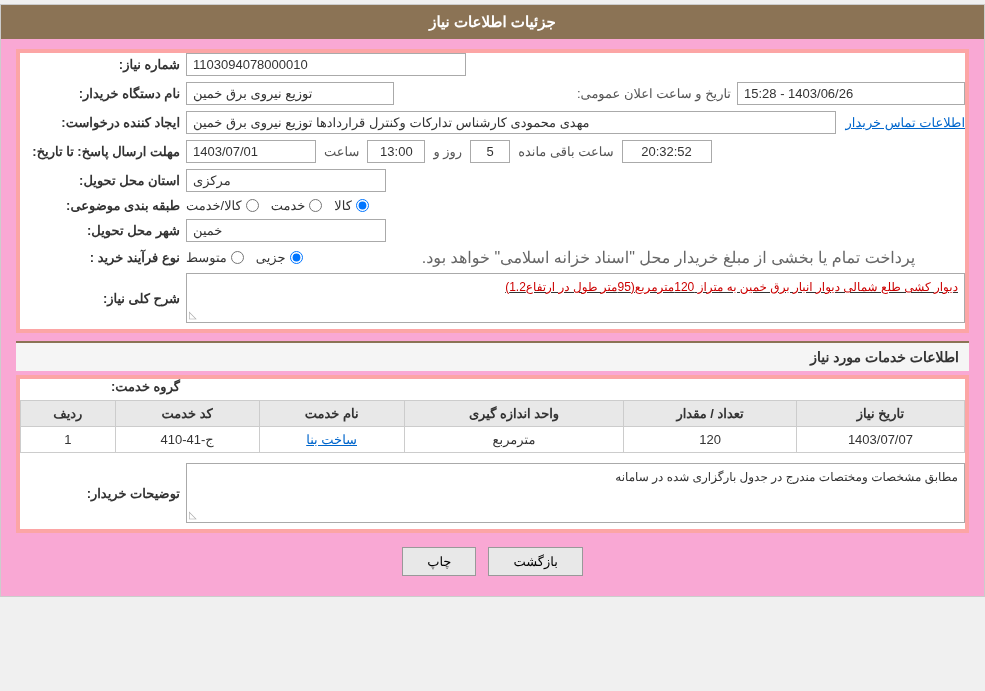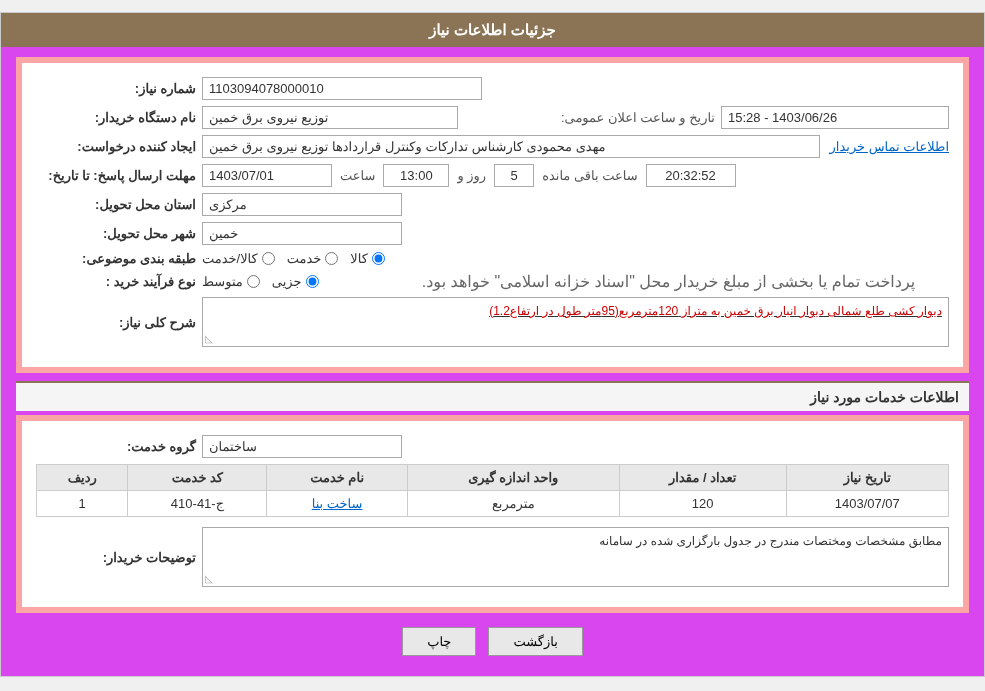--- a/index.html
+++ b/index.html
@@ -5,38 +5,38 @@
     * { box-sizing: border-box; margin: 0; padding: 0; }
     body {
       font-family: Tahoma, Arial, sans-serif;
       font-size: 13px;
       background: #f0f0f0;
       direction: rtl;
       color: #333;
     }
     .page-wrapper {
       max-width: 985px;
-      margin: 12px auto;
-      background: #d946ef;
+      margin: 4px auto;
+      background: #f9a8d4;
       border: 1px solid #ccc;
     }
     .header-bar {
       background: #8B7355;
       color: #fff;
       text-align: center;
       padding: 8px 10px;
       font-size: 15px;
       font-weight: bold;
     }
     .content {
       padding: 10px 15px;
     }
     .info-section {
-      border: 6px solid #fca5a5;
-      padding: 14px;
+      border: 4px solid #fca5a5;
+      padding: 0;
       margin-bottom: 8px;
       background: #fff;
     }
     .row {
       display: flex;
       align-items: center;
       margin-bottom: 6px;
       flex-direction: row-reverse;
       gap: 6px;
     }
@@ -179,21 +179,21 @@
       color: #666;
       font-size: 16px;
       flex: 1;
       text-align: center;
     }
     .group-row {
       display: flex;
       align-items: center;
       margin-bottom: 6px;
       flex-direction: row-reverse;
-      gap: 6px;
+      gap: 0;
     }
   </style>
 </head>
 <body>
 
 <div class="page-wrapper">
 
   <div class="header-bar">
     <span>جزئیات اطلاعات نیاز</span>
   </div>
@@ -202,75 +202,75 @@
     <div class="info-section watermark-overlay">
 
       <div class="row">
         <span class="row-label">شماره نیاز:</span>
         <div class="input-box" style="width:280px;">1103094078000010</div>
         <div style="flex:1;"></div>
       </div>
 
       <div class="row">
         <span class="row-label">نام دستگاه خریدار:</span>
-        <div class="input-box" style="width:256px;">توزیع نیروی برق خمین</div>
+        <div class="input-box" style="width:208px;">توزیع نیروی برق خمین</div>
         <div style="flex:1;"></div>
         <span class="small-label">تاریخ و ساعت اعلان عمومی:</span>
         <div class="input-box" style="width:228px;">1403/06/26 - 15:28</div>
       </div>
 
       <div class="row">
         <span class="row-label">ایجاد کننده درخواست:</span>
         <div style="display:flex; flex-direction:row-reverse; gap:10px; flex:1; align-items:center;">
           <div class="input-box" style="flex:1;">مهدی محمودی کارشناس تدارکات وکنترل قراردادها توزیع نیروی برق خمین</div>
           <span class="link-text">اطلاعات تماس خریدار</span>
         </div>
       </div>
 
       <div class="row">
         <span class="row-label">مهلت ارسال پاسخ: تا تاریخ:</span>
         <div class="inline-fields">
           <div class="input-box" style="width:130px;">1403/07/01</div>
           <span class="small-label">ساعت</span>
-          <div class="input-box" style="width:66px; text-align:center;">13:00</div>
+          <div class="input-box" style="width:58px; text-align:center;">13:00</div>
           <span class="small-label">روز و</span>
           <div class="input-box" style="width:40px; text-align:center;">5</div>
           <span class="small-label">ساعت باقی مانده</span>
           <div class="input-box" style="width:90px; text-align:center;">20:32:52</div>
         </div>
       </div>
 
       <div class="row">
         <span class="row-label">استان محل تحویل:</span>
         <div class="input-box" style="width:200px;">مرکزی</div>
         <div style="flex:1;"></div>
       </div>
 
       <div class="row">
+        <span class="row-label">طبقه بندی موضوعی:</span>
+        <div class="radio-group">
+          <div class="radio-item">
+            <span>کالا/خدمت</span>
+            <input type="radio" name="category" style="">
+          </div>
+          <div class="radio-item">
+            <span>خدمت</span>
+            <input type="radio" name="category" style="">
+          </div>
+          <div class="radio-item">
+            <span>کالا</span>
+            <input type="radio" name="category" checked="" style="">
+          </div>
+        </div>
+      </div>
+
+      <div class="row">
         <span class="row-label">شهر محل تحویل:</span>
         <div class="input-box" style="width:200px;">خمین</div>
         <div style="flex:1;"></div>
-      </div>
-
-      <div class="row">
-        <span class="row-label">طبقه بندی موضوعی:</span>
-        <div class="radio-group">
-          <div class="radio-item">
-            <span>کالا/خدمت</span>
-            <input type="radio" name="category" style="">
-          </div>
-          <div class="radio-item">
-            <span>خدمت</span>
-            <input type="radio" name="category" style="">
-          </div>
-          <div class="radio-item">
-            <span>کالا</span>
-            <input type="radio" name="category" checked="" style="">
-          </div>
-        </div>
       </div>
 
       <div class="purchase-type-row">
         <span class="row-label">نوع فرآیند خرید :</span>
         <div class="radio-group" style="min-width:180px;">
           <div class="radio-item">
             <span>متوسط</span>
             <input type="radio" name="purchase_type" style="">
           </div>
           <div class="radio-item">
@@ -291,21 +291,20 @@
         </div>
       </div>
     </div>
 
     <div class="section-title">اطلاعات خدمات مورد نیاز</div>
 
     <div class="info-section">
 
       <div class="group-row">
         <span class="row-label">گروه خدمت:</span>
-        <div class="input-box" style="width:200px;">ساختمان</div>
         <div style="flex:1;"></div>
       </div>
 
       <table class="services-table">
         <thead>
           <tr>
             <th>تاریخ نیاز</th>
             <th>تعداد / مقدار</th>
             <th>واحد اندازه گیری</th>
             <th>نام خدمت</th>

